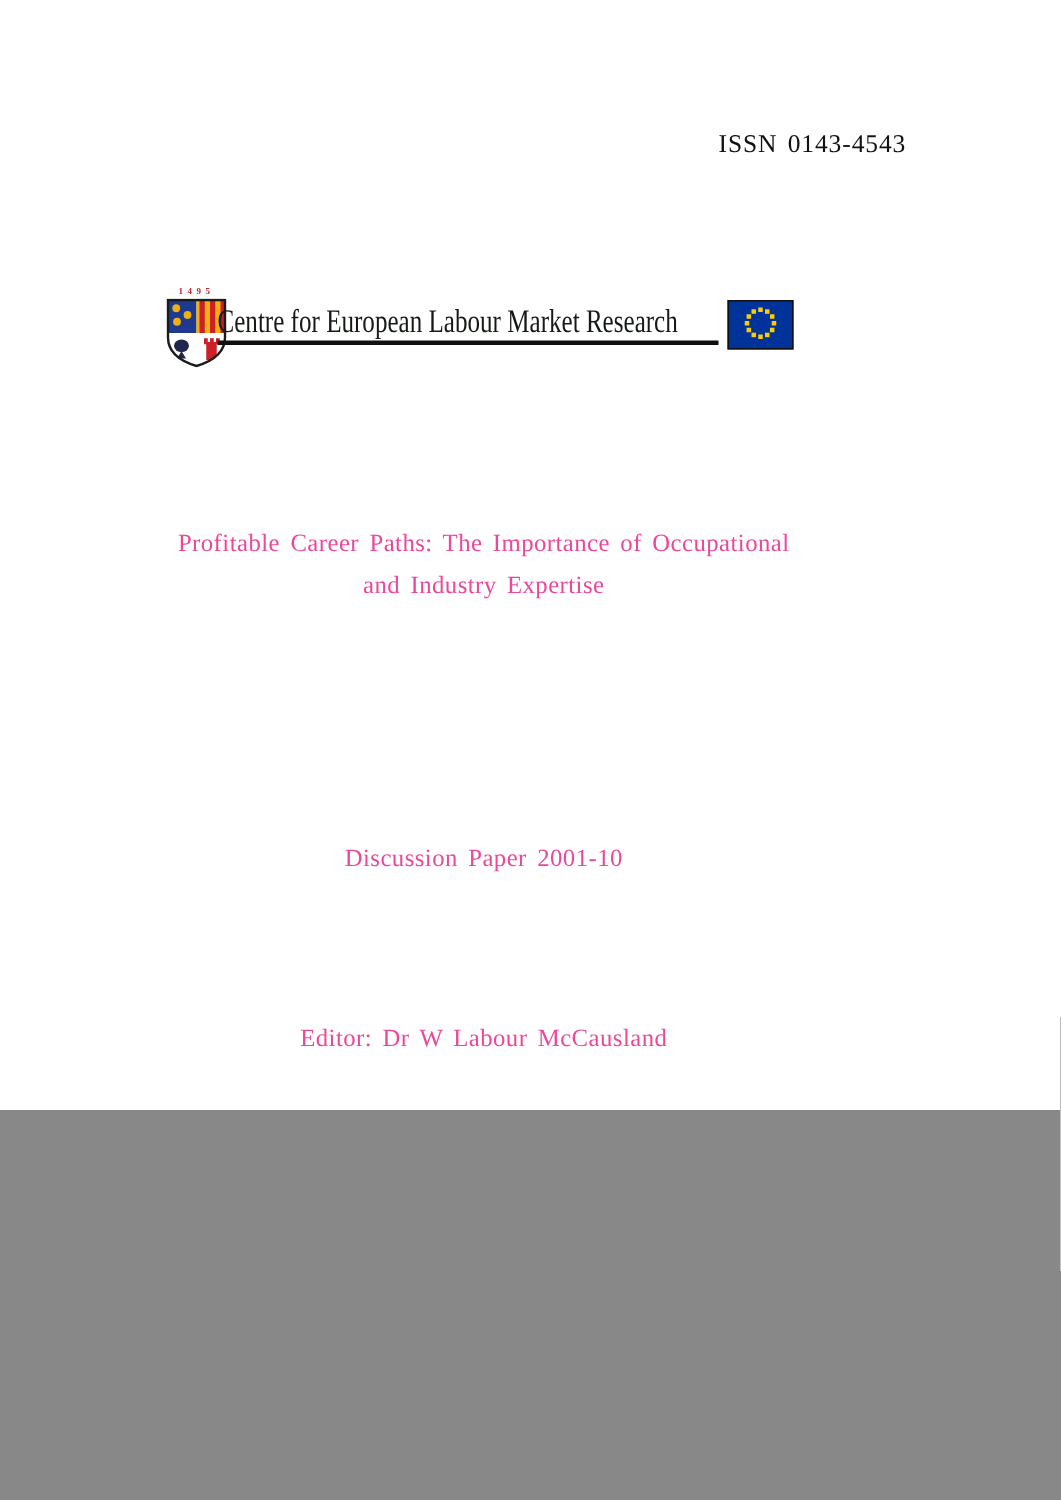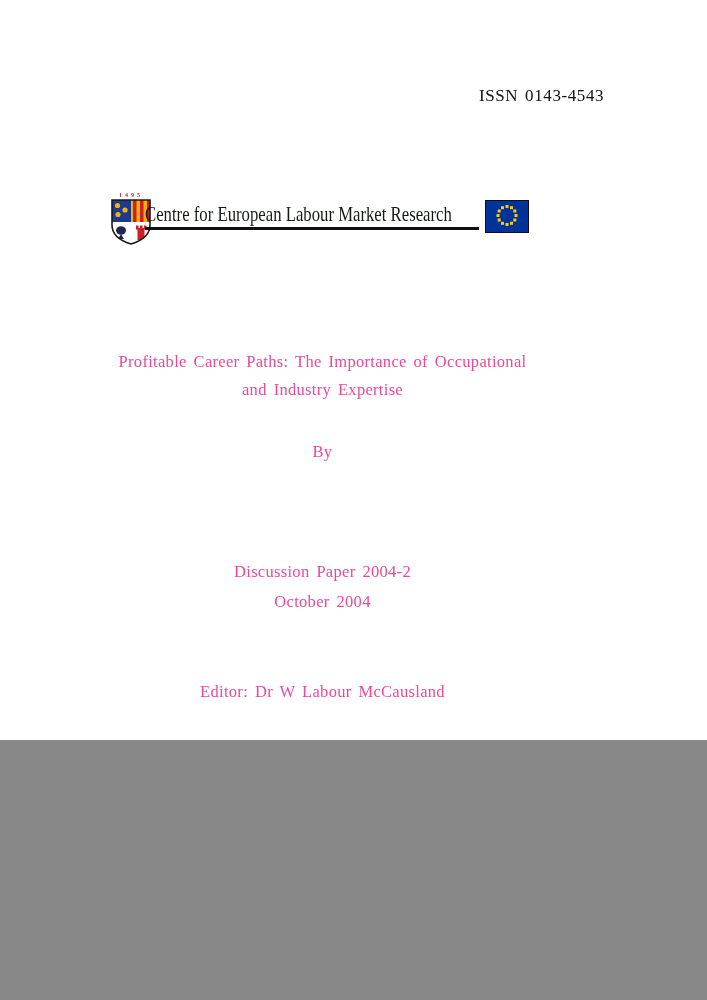--- a/index.html
+++ b/index.html
@@ -113,18 +113,16 @@
           <rect x="10.5" y="13.0" width="3" height="3"></rect>
           <rect x="11.7" y="8.5" width="3" height="3"></rect>
           <rect x="15.0" y="5.2" width="3" height="3"></rect>
         </g>
       </svg>
     </div>
   </div>
 
   <div class="line t1">Profitable Career Paths: The Importance of Occupational</div>
   <div class="line t2">and Industry Expertise</div>
-  <div class="line by">By</div>
-  <div class="line paper">Discussion Paper 2004-2</div>
-  <div class="line date">October 2004</div>
+  <div class="line paper">Discussion Paper 2001-10</div>
   <div class="line editor">Editor: Dr W Labour McCausland</div>
 
 </div>
 
 </body></html>

